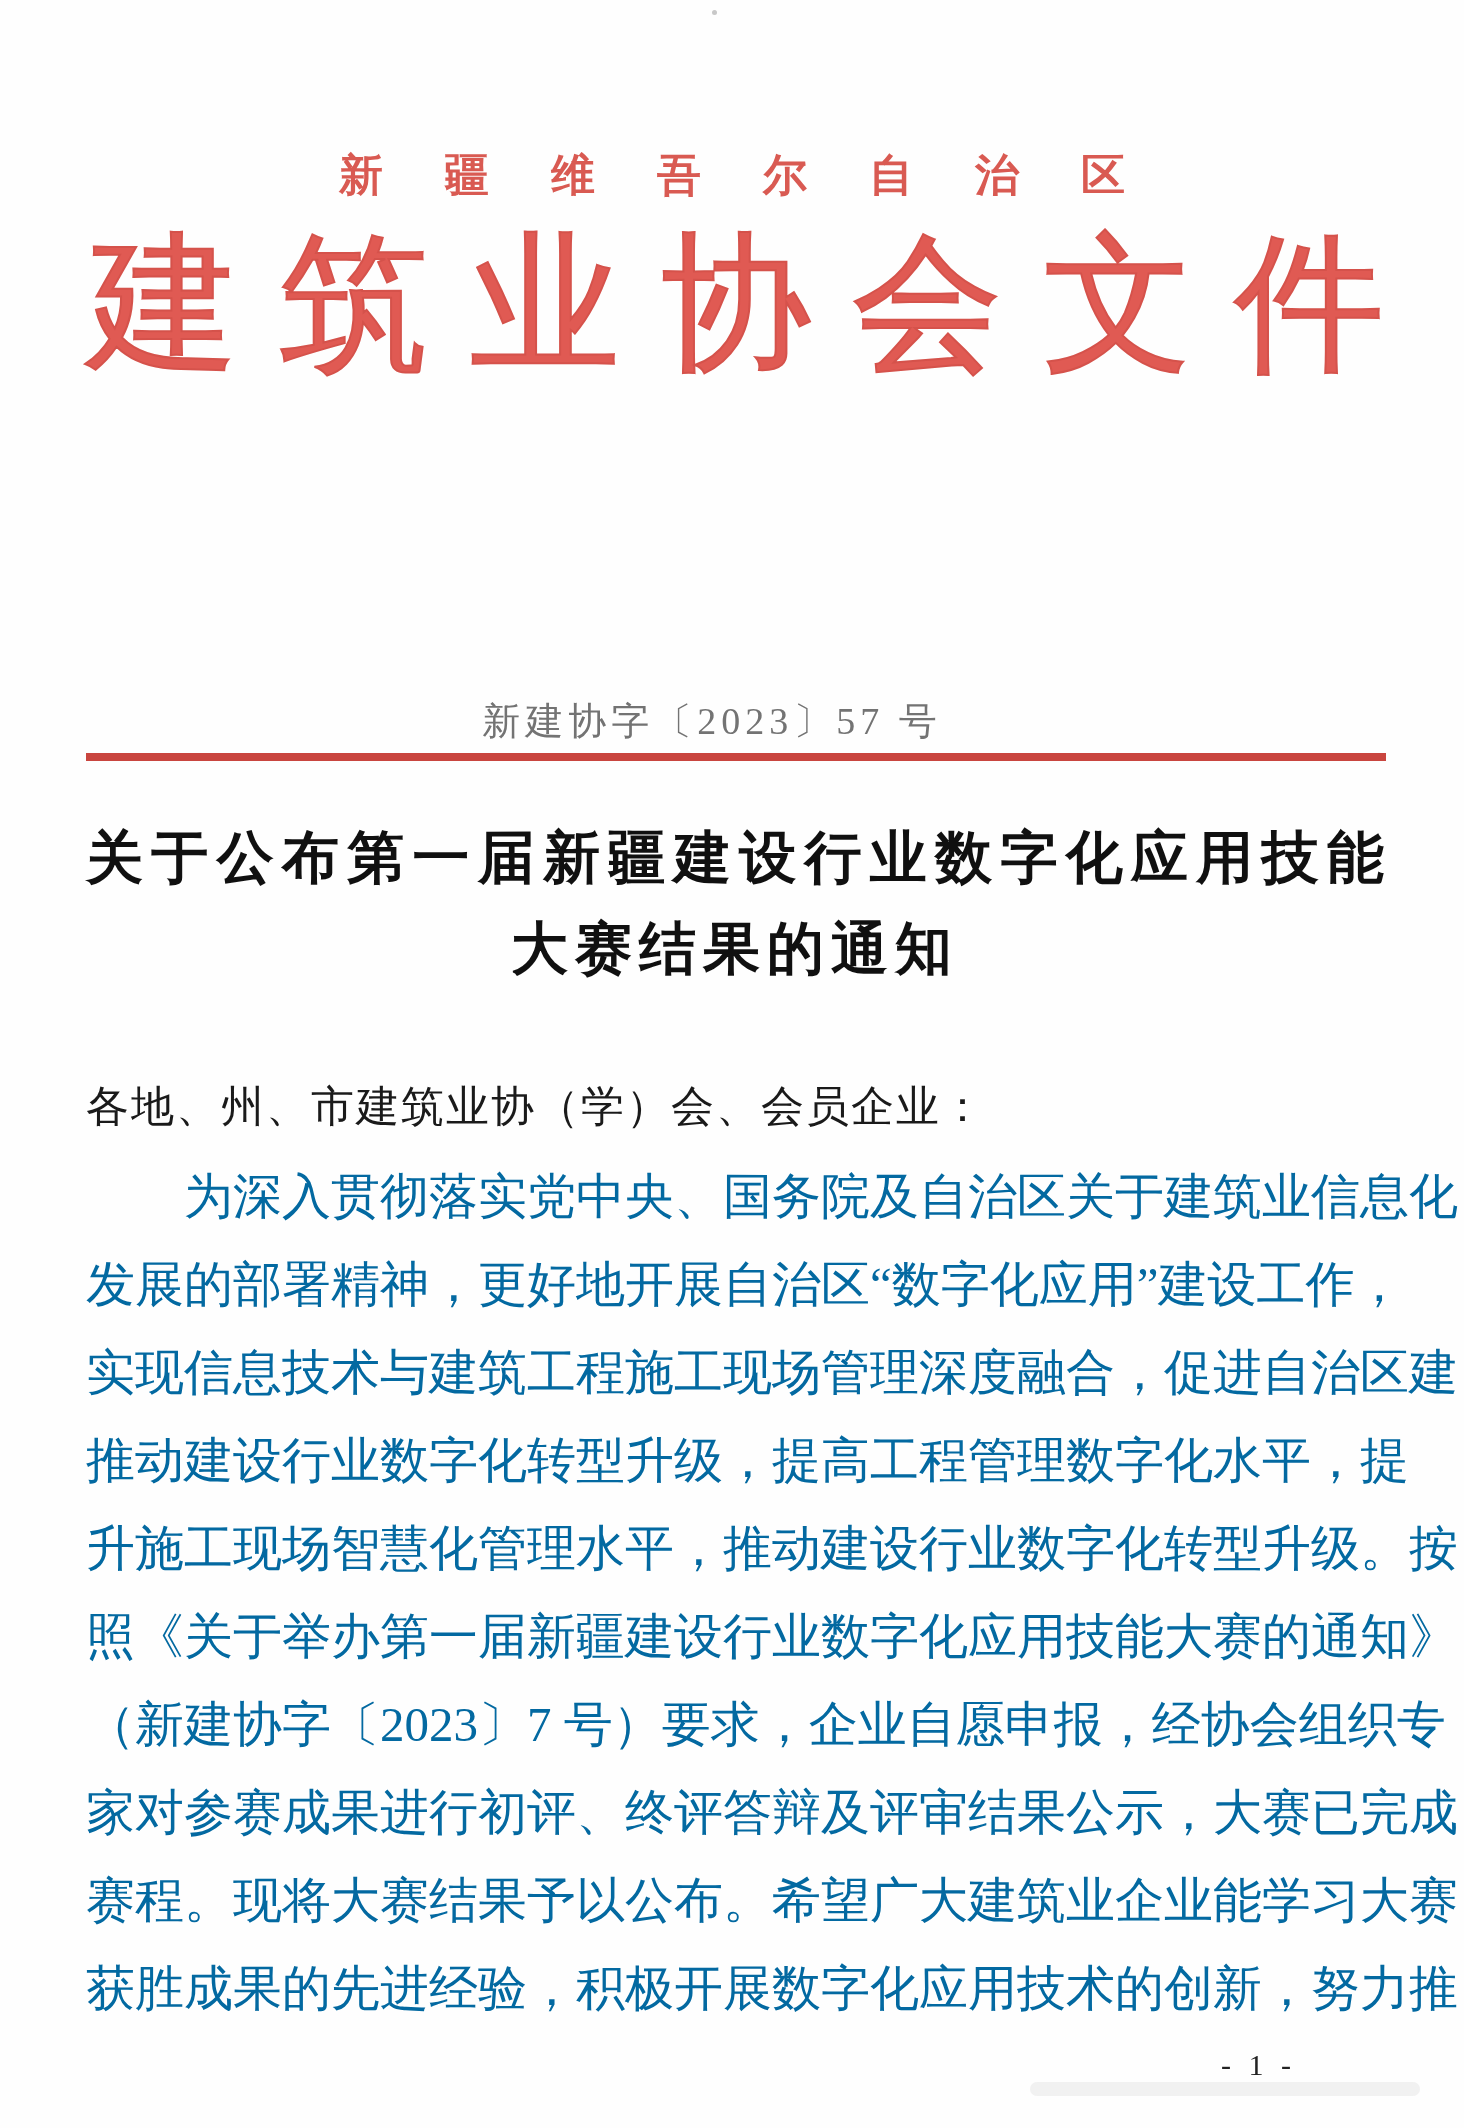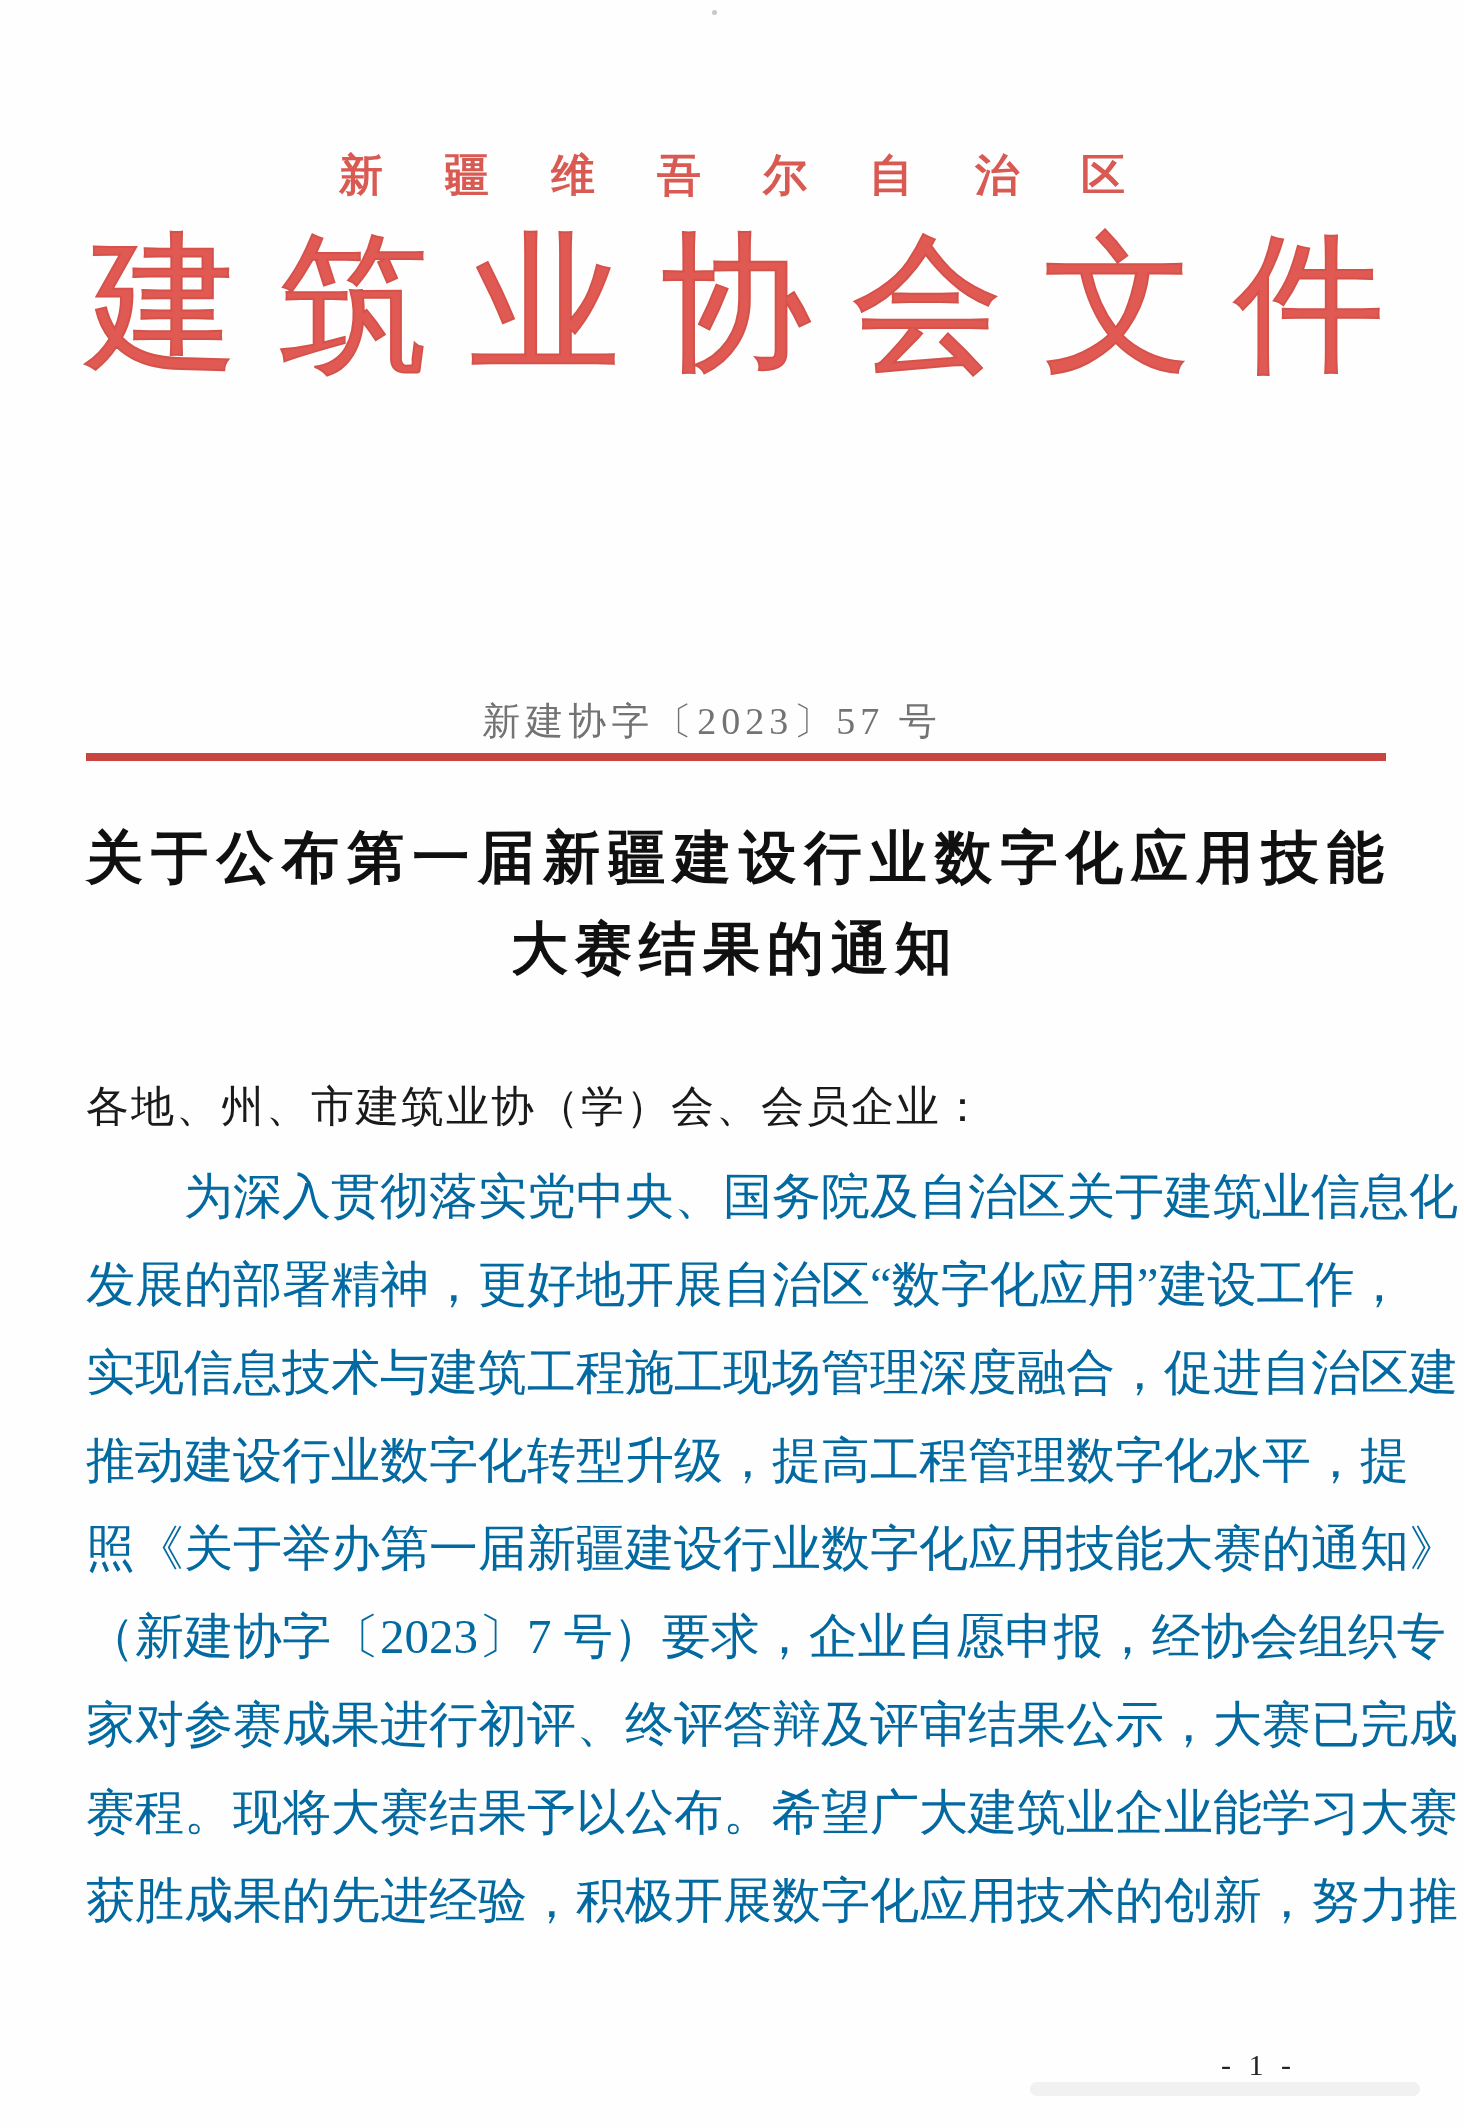--- a/index.html
+++ b/index.html
@@ -169,20 +169,21 @@
     <div class="l2">大赛结果的通知</div>
   </div>
 
   <div class="salutation">各地、州、市建筑业协（学）会、会员企业：</div>
 
   <div class="body-text">
     <div class="body-line indent">为深入贯彻落实党中央、国务院及自治区关于建筑业信息化</div>
     <div class="body-line">发展的部署精神，更好地开展自治区“数字化应用”建设工作，</div>
     <div class="body-line">实现信息技术与建筑工程施工现场管理深度融合，促进自治区建</div>
     <div class="body-line">推动建设行业数字化转型升级，提高工程管理数字化水平，提</div>
+    <div class="body-line">升施工现场智慧化管理水平，推动建设行业数字化转型升级。按</div>
     <div class="body-line">照《关于举办第一届新疆建设行业数字化应用技能大赛的通知》</div>
     <div class="body-line">（新建协字〔2023〕7 号）要求，企业自愿申报，经协会组织专</div>
     <div class="body-line">家对参赛成果进行初评、终评答辩及评审结果公示，大赛已完成</div>
     <div class="body-line">赛程。现将大赛结果予以公布。希望广大建筑业企业能学习大赛</div>
     <div class="body-line">获胜成果的先进经验，积极开展数字化应用技术的创新，努力推</div>
   </div>
 
   <div class="scan-smear"></div>
 
   <div class="page-number">- 1 -</div>

